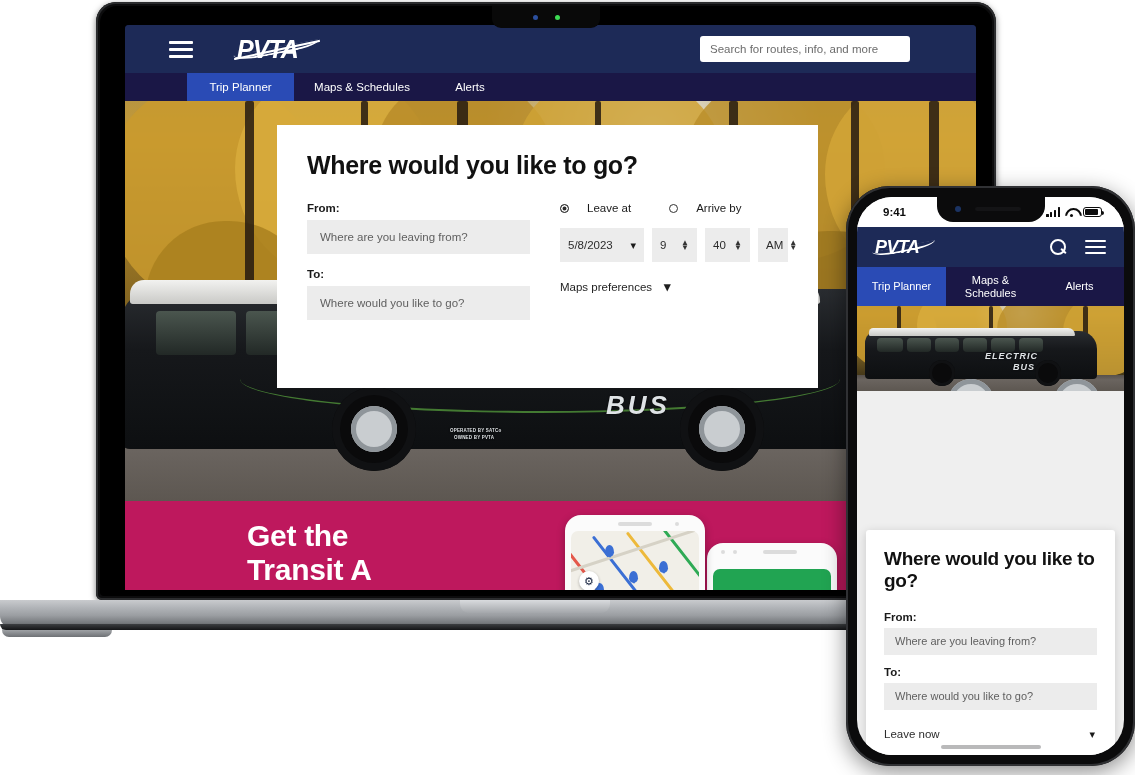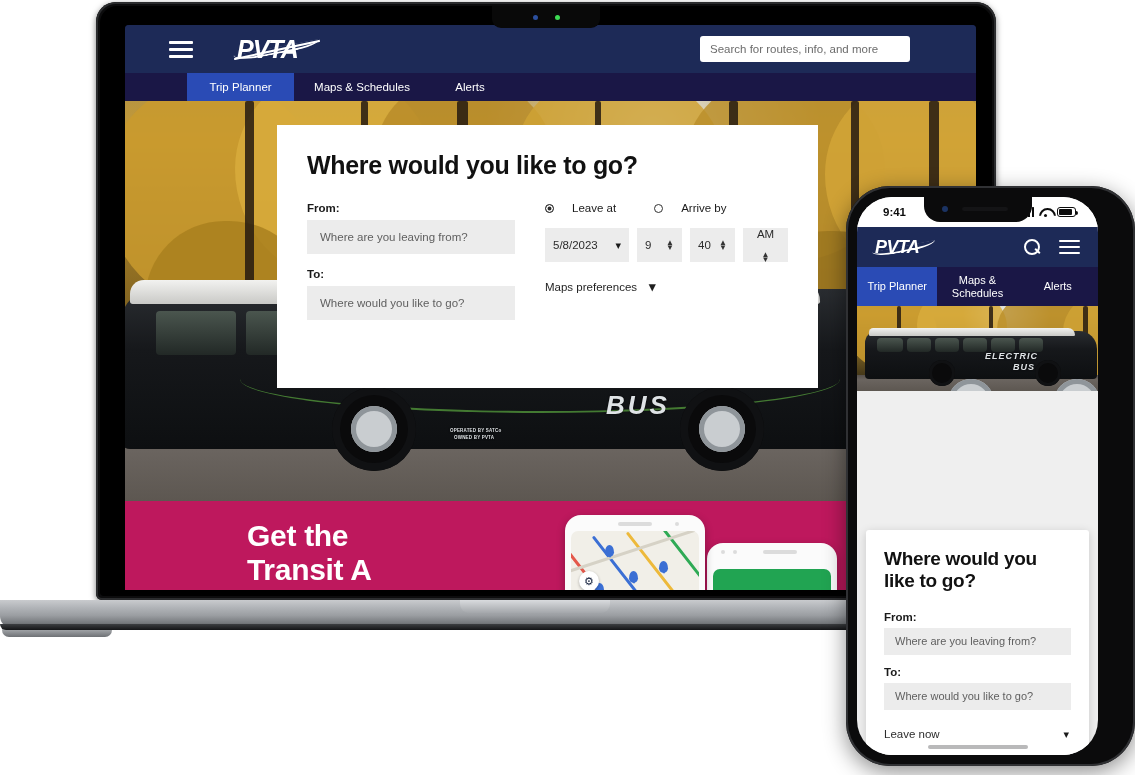--- a/index.html
+++ b/index.html
@@ -163,21 +163,21 @@
     display:inline-block; position:relative;
   }
   .radio.sel { background:#2b2b2b; box-shadow: inset 0 0 0 1.5px #fff; }
   .dt-row { display:flex; gap:8px; margin-bottom:17px; }
   .dt-box {
     height:34px; background:#ececec; display:flex; align-items:center;
     justify-content:space-between; padding:0 8px; font-size:11.5px; color:#2c2c2c; gap:6px;
   }
   .dt-date { width:84px; }
   .dt-num { width:45px; }
-  .dt-ampm { width:45px;flex-direction:column; }
+  .dt-ampm { width:30px; }
   .chev { font-size:11px; color:#1a1a1a; }
   .spin { display:flex; flex-direction:column; line-height:5px; font-size:8px; color:#333; }
   .prefs { display:flex; align-items:center; gap:12px; font-size:11.5px; color:#1f1f1f; }
   .prefs .chev-lg { font-size:13px; font-weight:bold; }
   .plan-btn {
     position:absolute; right:30px; bottom:20px; width:243px; height:38px;
     background:#2a4bb5; color:#fff; font-size:14px; font-weight:bold;
     display:flex; align-items:center; justify-content:center; cursor:pointer;
   }
 
@@ -208,21 +208,21 @@
   }
   .pp-green { position:absolute; left:0; right:0; top:10px; bottom:0; background:#21a452; border-radius:7px 7px 0 0; }
 
   
   #phone { position:absolute; left:846px; top:186px; width:289px; height:580px; }
   .ph-body {
     position:absolute; inset:0; background:#0b0b0c; border-radius:44px;
     box-shadow: inset 0 0 0 2px #303134, 0 6px 22px rgba(0,0,0,.45);
   }
   .ph-screen {
-    position:absolute; left:11px; top:11px; width:241px; height:558px;
+    position:absolute; left:11px; top:11px; width:267px; height:558px;
     background:#efefef; border-radius:35px; overflow:hidden;
   }
   .ph-notch {
     position:absolute; left:50%; transform:translateX(-50%); top:0;
     width:108px; height:25px; background:#0b0b0c; border-radius:0 0 16px 16px; z-index:50;
   }
   .ph-notch-cam { position:absolute; left:18px; top:9px; width:6px; height:6px; border-radius:50%; background:#1b3363; }
   .ph-notch-spk { position:absolute; left:38px; top:9.5px; width:46px; height:4px; border-radius:3px; background:#141416; }
   .ph-status {
     height:30px; background:#fff; display:flex; align-items:center;

